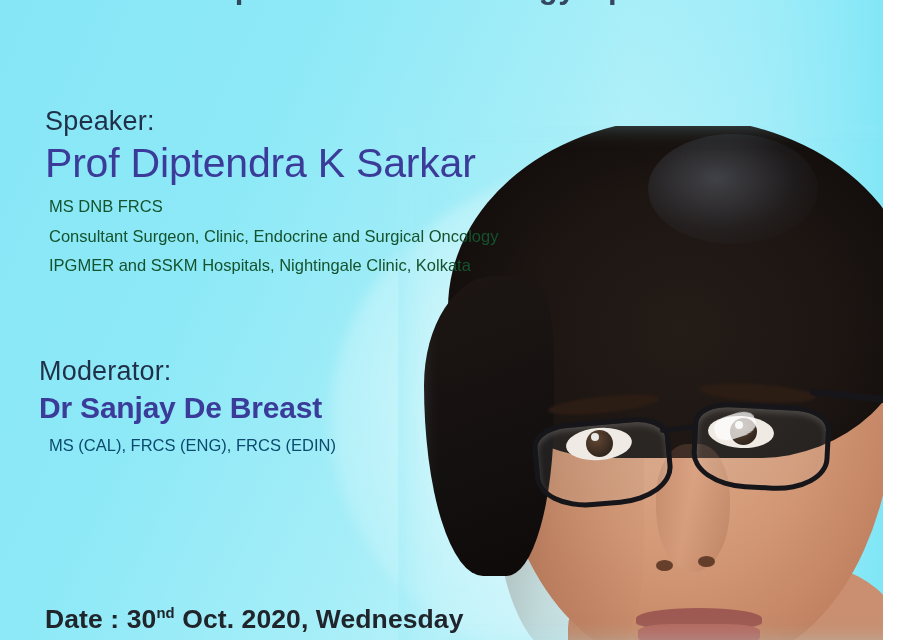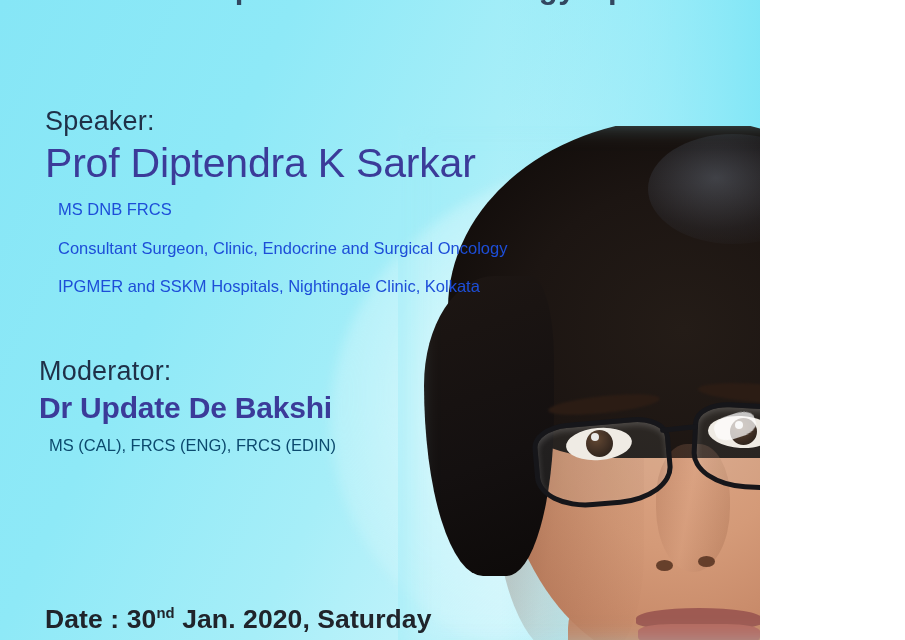--- a/index.html
+++ b/index.html
@@ -2,21 +2,21 @@
 <html><head>
 <meta charset="utf-8">
 <style>
   html, body {
     margin: 0;
     padding: 0;
     background: #ffffff;
   }
   .poster {
     position: relative;
-    width: 760px;
+    width: 883px;
     height: 640px;
     overflow: hidden;
     font-family: "Liberation Sans", sans-serif;
     background: #8de9f7;
   }
 
   
   .bg-base {
     position: absolute;
     inset: 0;
@@ -320,23 +320,23 @@
     font-size: 41px;
     font-weight: normal;
     color: #3b3b99;
     line-height: 1.0;
     margin: 0 0 10px 0;
     letter-spacing: -0.2px;
     white-space: nowrap;
   }
   .cred {
     font-size: 16.5px;
-    color: #1d4ed8;
+    color: #14532d;
     line-height: 1.56;
-    margin: 13px;
+    margin: 4px;
     white-space: nowrap;
   }
 
   .moderator-block {
     position: absolute;
     left: 39px;
     top: 358px;
     z-index: 5;
   }
   .name-mod {
@@ -419,21 +419,21 @@
   <div class="speaker-block">
     <p class="label-speaker">Speaker:</p>
     <p class="name-main">Prof Diptendra K Sarkar</p>
     <p class="cred">MS DNB FRCS</p>
     <p class="cred">Consultant Surgeon, Clinic, Endocrine and Surgical Oncology</p>
     <p class="cred">IPGMER and SSKM Hospitals, Nightingale Clinic, Kolkata</p>
   </div>
 
   <div class="moderator-block">
     <p class="label-moderator">Moderator:</p>
-    <p class="name-mod">Dr Update De Bakshi</p>
+    <p class="name-mod">Dr Sanjay De Breast</p>
     <p class="cred-mod">MS (CAL), FRCS (ENG), FRCS (EDIN)</p>
   </div>
 
   <div class="date-block">
-    <span>Date : 30</span><sup>nd</sup><span> Jan. 2020, Saturday</span>
+    <span>Date : 30</span><sup>nd</sup><span> Oct. 2020, Wednesday</span>
   </div>
 
 </div>
 
 </body></html>

